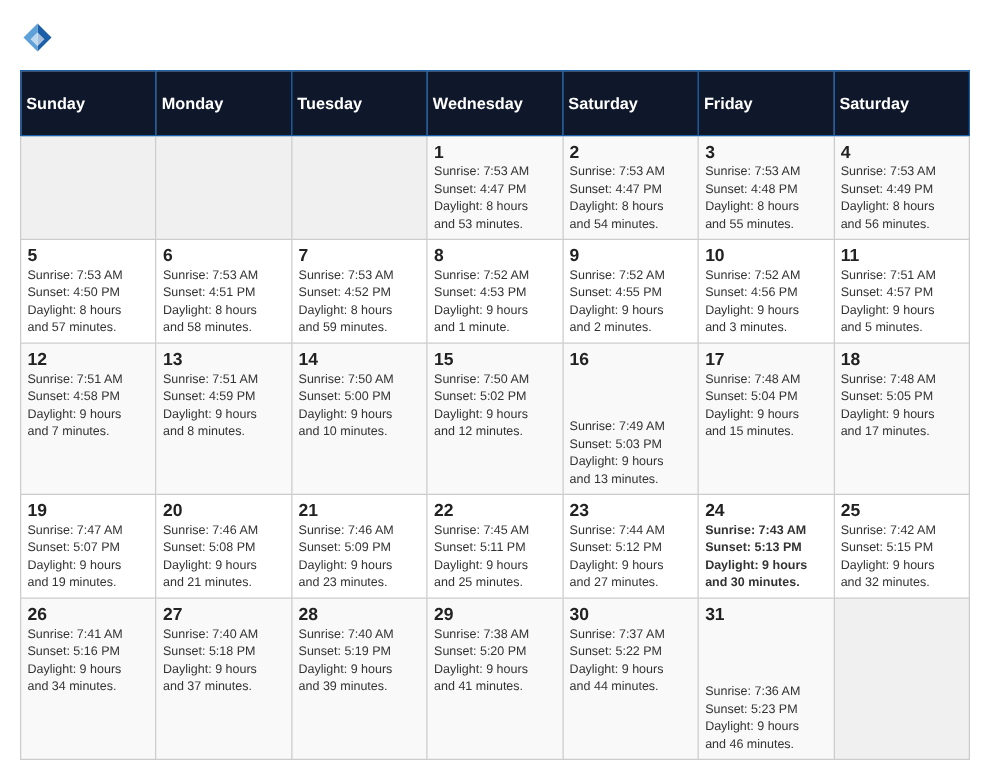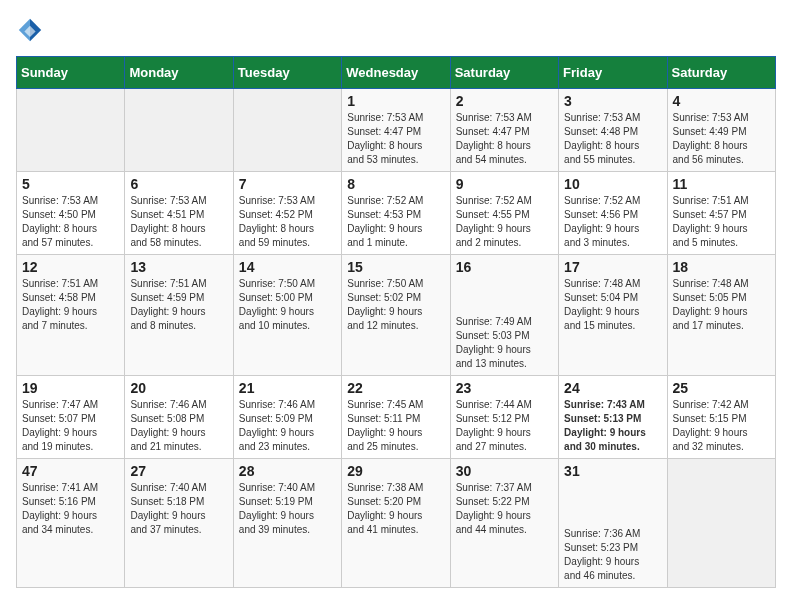--- a/index.html
+++ b/index.html
@@ -51,23 +51,23 @@
     .cal-subtitle {
       font-size: 16px;
       color: #444;
     }
     .calendar {
       width: 100%;
       border-collapse: collapse;
       font-size: 11px;
     }
     .calendar thead th {
-      background: #15803d;
+      background: #0f172a;
       color: #fff;
-      padding: 8px 4px;
+      padding: 18px 4px;
       text-align: left;
       font-size: 13px;
       font-weight: bold;
       border: 1px solid #1a5fa8;
     }
     .calendar tbody td {
       border: 1px solid #ccc;
       vertical-align: top;
       padding: 4px 5px;
       width: calc(100% / 7);
@@ -311,21 +311,21 @@
         <td>
           <span class="day-number">25</span>
           <div class="day-info" style="white-space: pre-line;">Sunrise: 7:42 AM
 Sunset: 5:15 PM
 Daylight: 9 hours
 and 32 minutes.</div>
         </td>
       </tr>
       <tr>
         <td>
-          <span class="day-number">47</span>
+          <span class="day-number">26</span>
           <div class="day-info" style="white-space: pre-line;">Sunrise: 7:41 AM
 Sunset: 5:16 PM
 Daylight: 9 hours
 and 34 minutes.</div>
         </td>
         <td>
           <span class="day-number">27</span>
           <div class="day-info" style="white-space: pre-line;">Sunrise: 7:40 AM
 Sunset: 5:18 PM
 Daylight: 9 hours

